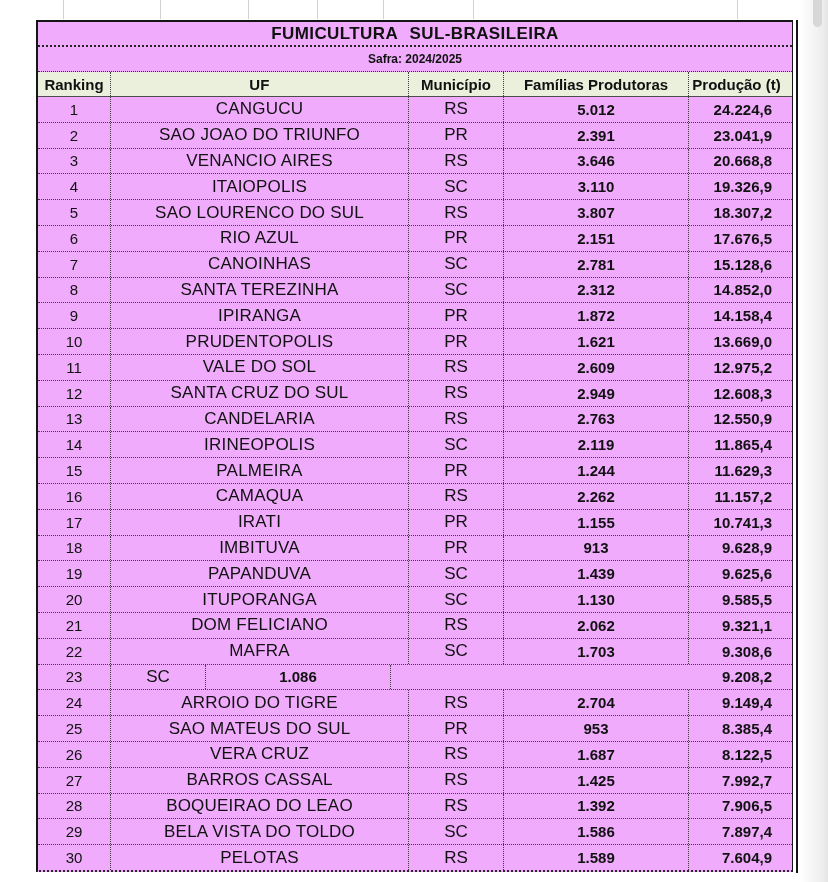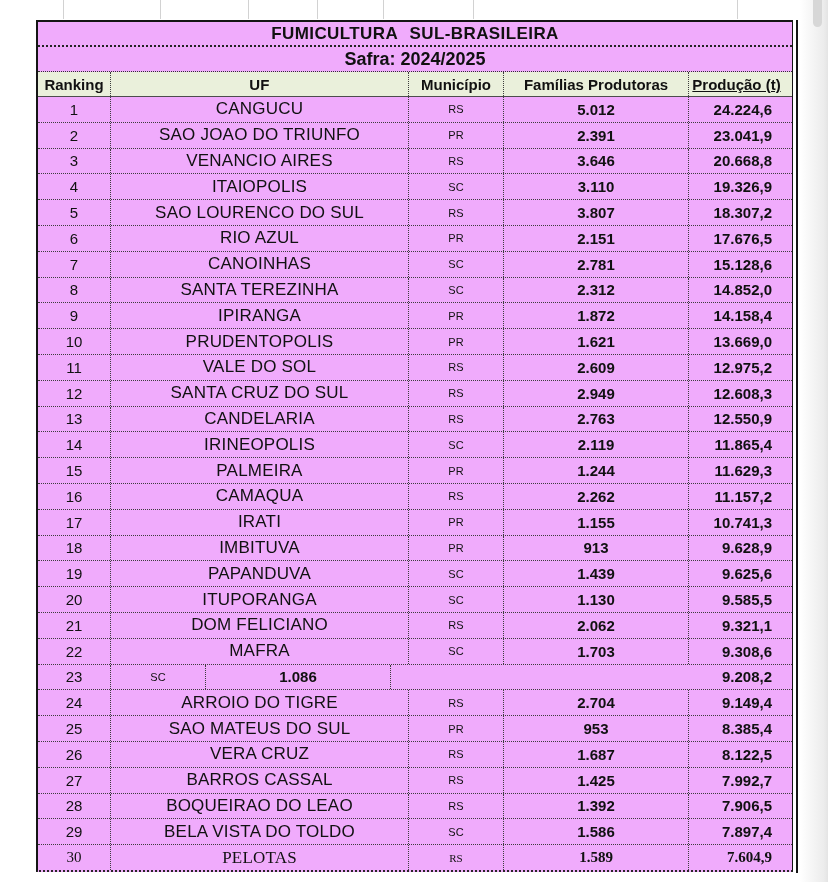--- a/index.html
+++ b/index.html
@@ -26,38 +26,38 @@
     border-top:2px solid #151515;border-left:2px solid #151515;border-right:1px solid #151515;
     border-bottom:2px dotted #2a2a2a;
     display:flex;flex-direction:column;}
   
   .outer-right{position:absolute;left:796px;top:20px;width:2px;height:853px;background:#151515;}
 
   .row{display:flex;flex:0 0 auto;box-sizing:border-box;}
   .title-row{height:25px;border-bottom:2px dotted #242424;align-items:center;justify-content:center;}
   .title-row .t{font-size:17px;font-weight:bold;letter-spacing:.4px;word-spacing:7px;}
   .safra-row{height:25px;border-bottom:1px dotted #333;align-items:center;justify-content:center;}
-  .safra-row .t{font-size:18px;font-weight:bold;text-align:right;}
+  .safra-row .t{font-size:12px;font-weight:bold;text-align:right;}
   .header-row{height:25px;background:var(--hdr-bg,#eaf0db);border-bottom:1px solid #4d4d4d;}
   .header-row .cell{font-weight:bold;font-size:15px;}
 
   #rows-container{flex:1 1 auto;display:flex;flex-direction:column;}
   .data-row{flex:1 1 0;border-bottom:1px dotted #3d3d3d;}
-  .data-row:last-child{border-bottom:none;font-family:Liberation Serif, serif;}
+  .data-row:last-child{border-bottom:none;}
 
   .cell{display:flex;align-items:center;justify-content:center;box-sizing:border-box;
     overflow:hidden;white-space:nowrap;}
   .c1{width:72px;font-size:15px;}
   .c2{width:298px;border-left:1px dotted #3d3d3d;font-size:17px;letter-spacing:.2px;}
-  .c3{width:95px;border-left:1px dotted #3d3d3d;font-size:11px;}
+  .c3{width:95px;border-left:1px dotted #3d3d3d;font-size:17px;}
   .c4{width:185px;border-left:1px dotted #3d3d3d;font-size:15px;}
   .c5{flex:1;border-left:1px dotted #3d3d3d;font-size:15px;}
   .data-row .c4{font-weight:bold;}
   .data-row .c5{font-weight:bold;justify-content:flex-end;padding-right:20px;}
-  .header-row .c5{justify-content:center;padding-right:8px;text-decoration:underline;}
+  .header-row .c5{justify-content:center;padding-right:8px;}
 </style>
 </head>
 <body>
 
 <div class="sheet">
 
   <div class="vstub" style="left:63px"></div>
   <div class="vstub" style="left:160px"></div>
   <div class="vstub" style="left:248px"></div>
   <div class="vstub" style="left:317px"></div>

